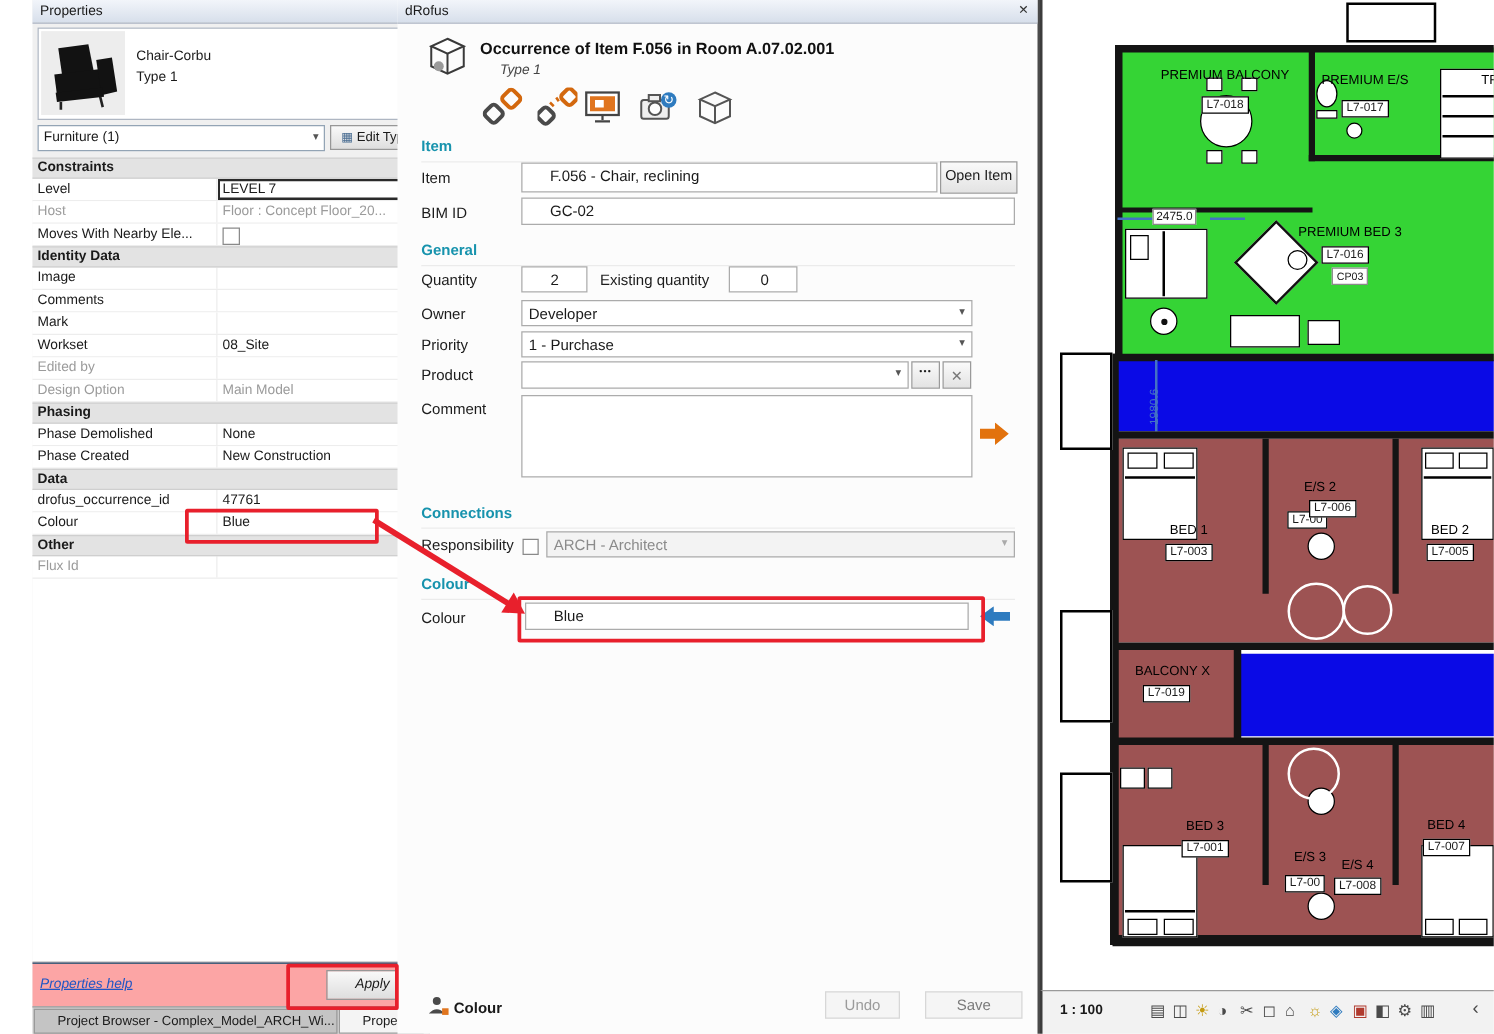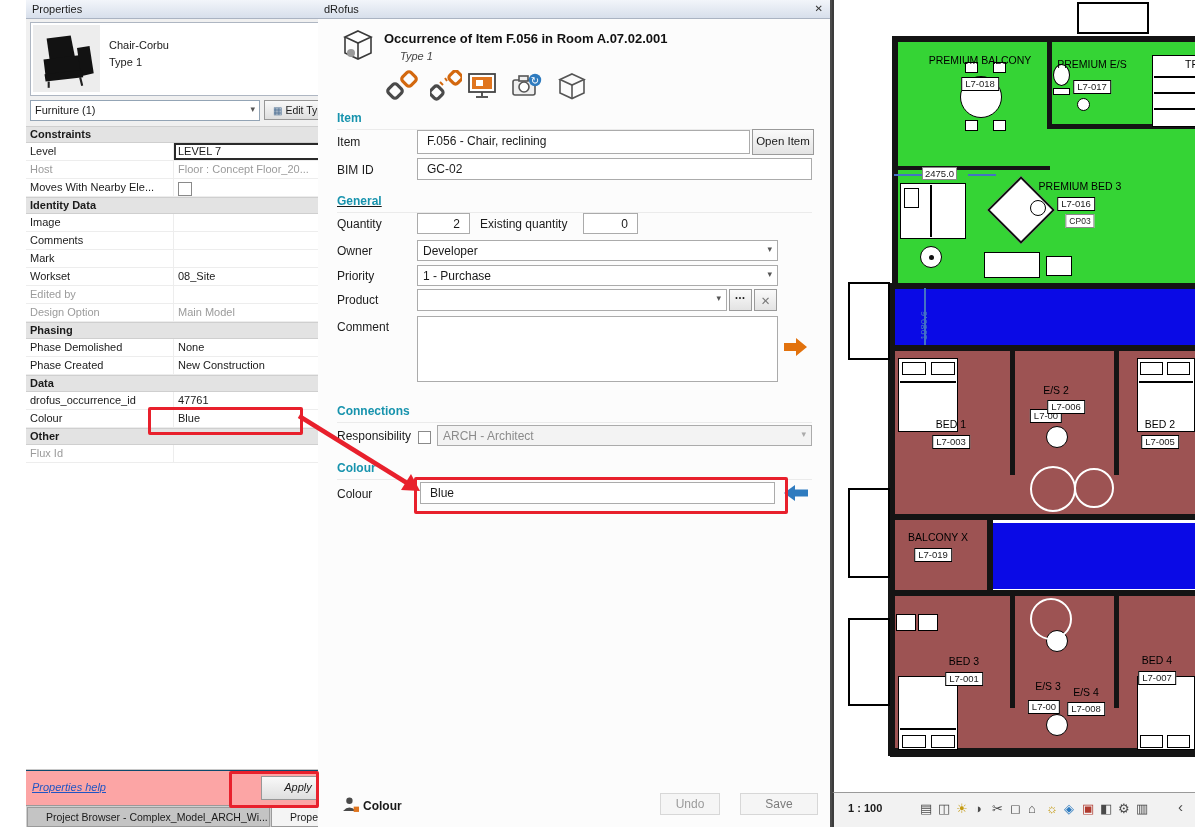--- a/index.html
+++ b/index.html
@@ -51,21 +51,21 @@
   
   #drofus{position:absolute;left:318px;top:0;width:514px;height:827px;background:#fcfcfc;
           border-right:2px solid #4a4a4a;box-sizing:border-box;}
   #drofus .hdr{position:absolute;left:66px;top:31px;font-size:13px;font-weight:bold;color:#111;}
   #drofus .sub{position:absolute;left:82px;top:50px;font-size:11px;font-style:italic;color:#444;}
   .ticon{position:absolute;width:32px;height:32px;cursor:pointer;}
   .sech{position:absolute;left:19px;width:475px;border-bottom:1px solid #ebebeb;padding-bottom:3px;}
   .sech span{color:#1793ad;font-weight:bold;font-size:12px;}
   .flbl{position:absolute;left:19px;font-size:12px;color:#1c1c1c;white-space:nowrap;}
   .fld{position:absolute;background:#fff;border:1px solid #ababab;font-size:12px;
-       padding:3px 9px;box-sizing:border-box;white-space:nowrap;overflow:hidden;cursor:text;}
+       padding:3px 22px;box-sizing:border-box;white-space:nowrap;overflow:hidden;cursor:text;}
   .fsel{position:absolute;background:#fff;border:1px solid #ababab;font-size:12px;
         padding:3px 18px 3px 5px;box-sizing:border-box;white-space:nowrap;overflow:hidden;cursor:pointer;}
   .fsel .ar{position:absolute;right:5px;top:3px;font-size:9px;color:#555;}
   .fsel.disab{background:#f3f3f3;color:#8b8b8b;}
   .fsel.disab .ar{color:#aaa;}
   .num{text-align:right;}
   .dbtn{position:absolute;background:linear-gradient(#fafafa,#e3e3e3);border:1px solid #9a9a9a;
         font-size:11.5px;text-align:center;box-sizing:border-box;cursor:pointer;}
   .fbtn{position:absolute;background:#f5f5f5;border:1px solid #d7d7d7;color:#9b9b9b;font-size:12px;
         text-align:center;box-sizing:border-box;padding-top:3px;cursor:pointer;}
@@ -304,21 +304,21 @@
 
   <div class="sech" style="top:108px;">
     <span>Item</span>
   </div>
   <div class="flbl" style="top:135px;">Item</div>
   <div class="fld" style="left:99px;top:130px;width:333px;height:24px;">F.056 - Chair, reclining</div>
   <div class="dbtn" style="left:434px;top:129px;width:62px;height:26px;padding-top:5px;">Open Item</div>
   <div class="flbl" style="top:163px;">BIM ID</div>
   <div class="fld" style="left:99px;top:158px;width:395px;height:22px;">GC-02</div>
 
-  <div class="sech" style="top:191px;text-decoration:underline;">
+  <div class="sech" style="top:191px;">
     <span>General</span>
   </div>
   <div class="flbl" style="top:217px;">Quantity</div>
   <div class="fld num" style="left:99px;top:213px;width:53px;height:21px;">2</div>
   <div class="flbl" style="left:162px;top:217px;">Existing quantity</div>
   <div class="fld num" style="left:265px;top:213px;width:55px;height:21px;">0</div>
 
   <div class="flbl" style="top:244px;">Owner</div>
   <div class="fsel" style="left:99px;top:240px;width:361px;height:21px;">
     <span>Developer</span>

